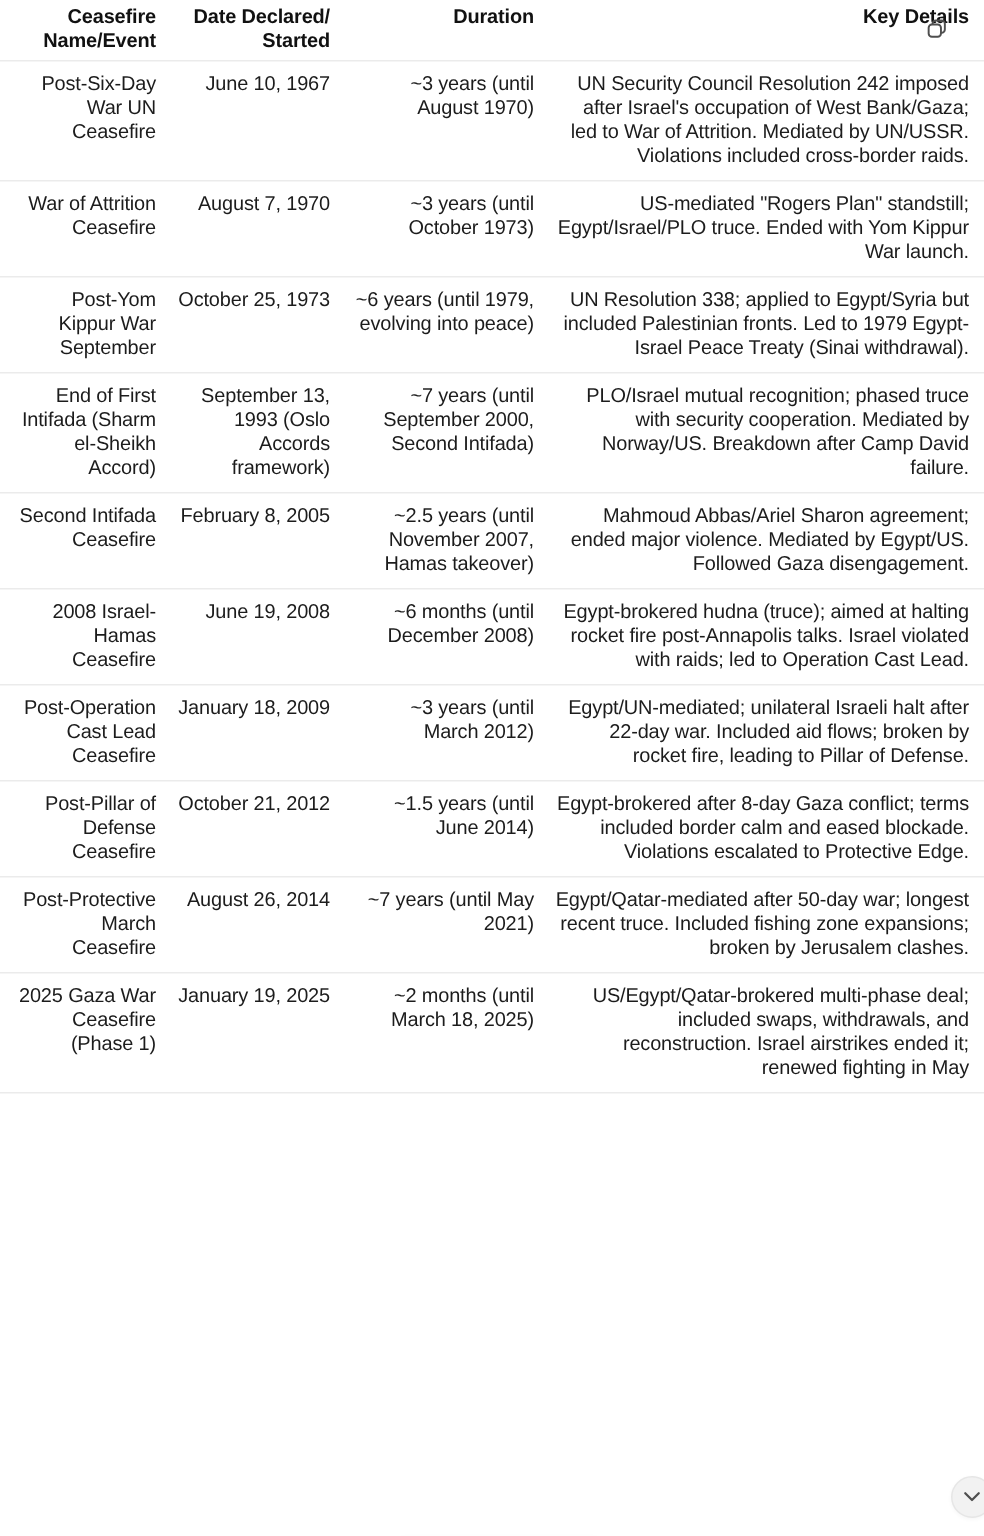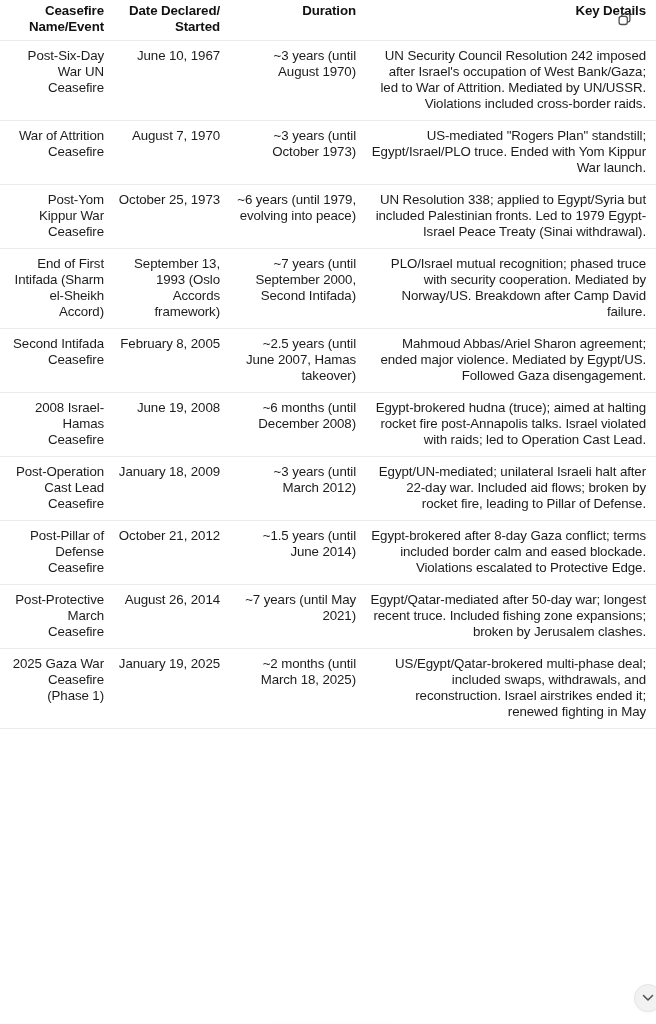--- a/index.html
+++ b/index.html
@@ -74,35 +74,35 @@
     <td>~3 years (until August 1970)</td>
     <td>UN Security Council Resolution 242 imposed after Israel's occupation of West Bank/Gaza; led to War of Attrition. Mediated by UN/USSR. Violations included cross-border raids.</td>
   </tr>
       <tr>
     <td>War of Attrition Ceasefire</td>
     <td>August 7, 1970</td>
     <td>~3 years (until October 1973)</td>
     <td>US-mediated "Rogers Plan" standstill; Egypt/Israel/PLO truce. Ended with Yom Kippur War launch.</td>
   </tr>
       <tr>
-    <td>Post-Yom Kippur War Ceasefire</td>
+    <td>Post-Yom Kippur War September</td>
     <td>October 25, 1973</td>
     <td>~6 years (until 1979, evolving into peace)</td>
     <td>UN Resolution 338; applied to Egypt/Syria but included Palestinian fronts. Led to 1979 Egypt-Israel Peace Treaty (Sinai withdrawal).</td>
   </tr>
       <tr>
     <td>End of First Intifada (Sharm el-Sheikh Accord)</td>
     <td>September 13, 1993 (Oslo Accords framework)</td>
     <td>~7 years (until September 2000, Second Intifada)</td>
     <td>PLO/Israel mutual recognition; phased truce with security cooperation. Mediated by Norway/US. Breakdown after Camp David failure.</td>
   </tr>
       <tr>
     <td>Second Intifada Ceasefire</td>
     <td>February 8, 2005</td>
-    <td>~2.5 years (until June 2007, Hamas takeover)</td>
+    <td>~2.5 years (until November 2007, Hamas takeover)</td>
     <td>Mahmoud Abbas/Ariel Sharon agreement; ended major violence. Mediated by Egypt/US. Followed Gaza disengagement.</td>
   </tr>
       <tr>
     <td>2008 Israel-Hamas Ceasefire</td>
     <td>June 19, 2008</td>
     <td>~6 months (until December 2008)</td>
     <td>Egypt-brokered hudna (truce); aimed at halting rocket fire post-Annapolis talks. Israel violated with raids; led to Operation Cast Lead.</td>
   </tr>
       <tr>
     <td>Post-Operation Cast Lead Ceasefire</td>

